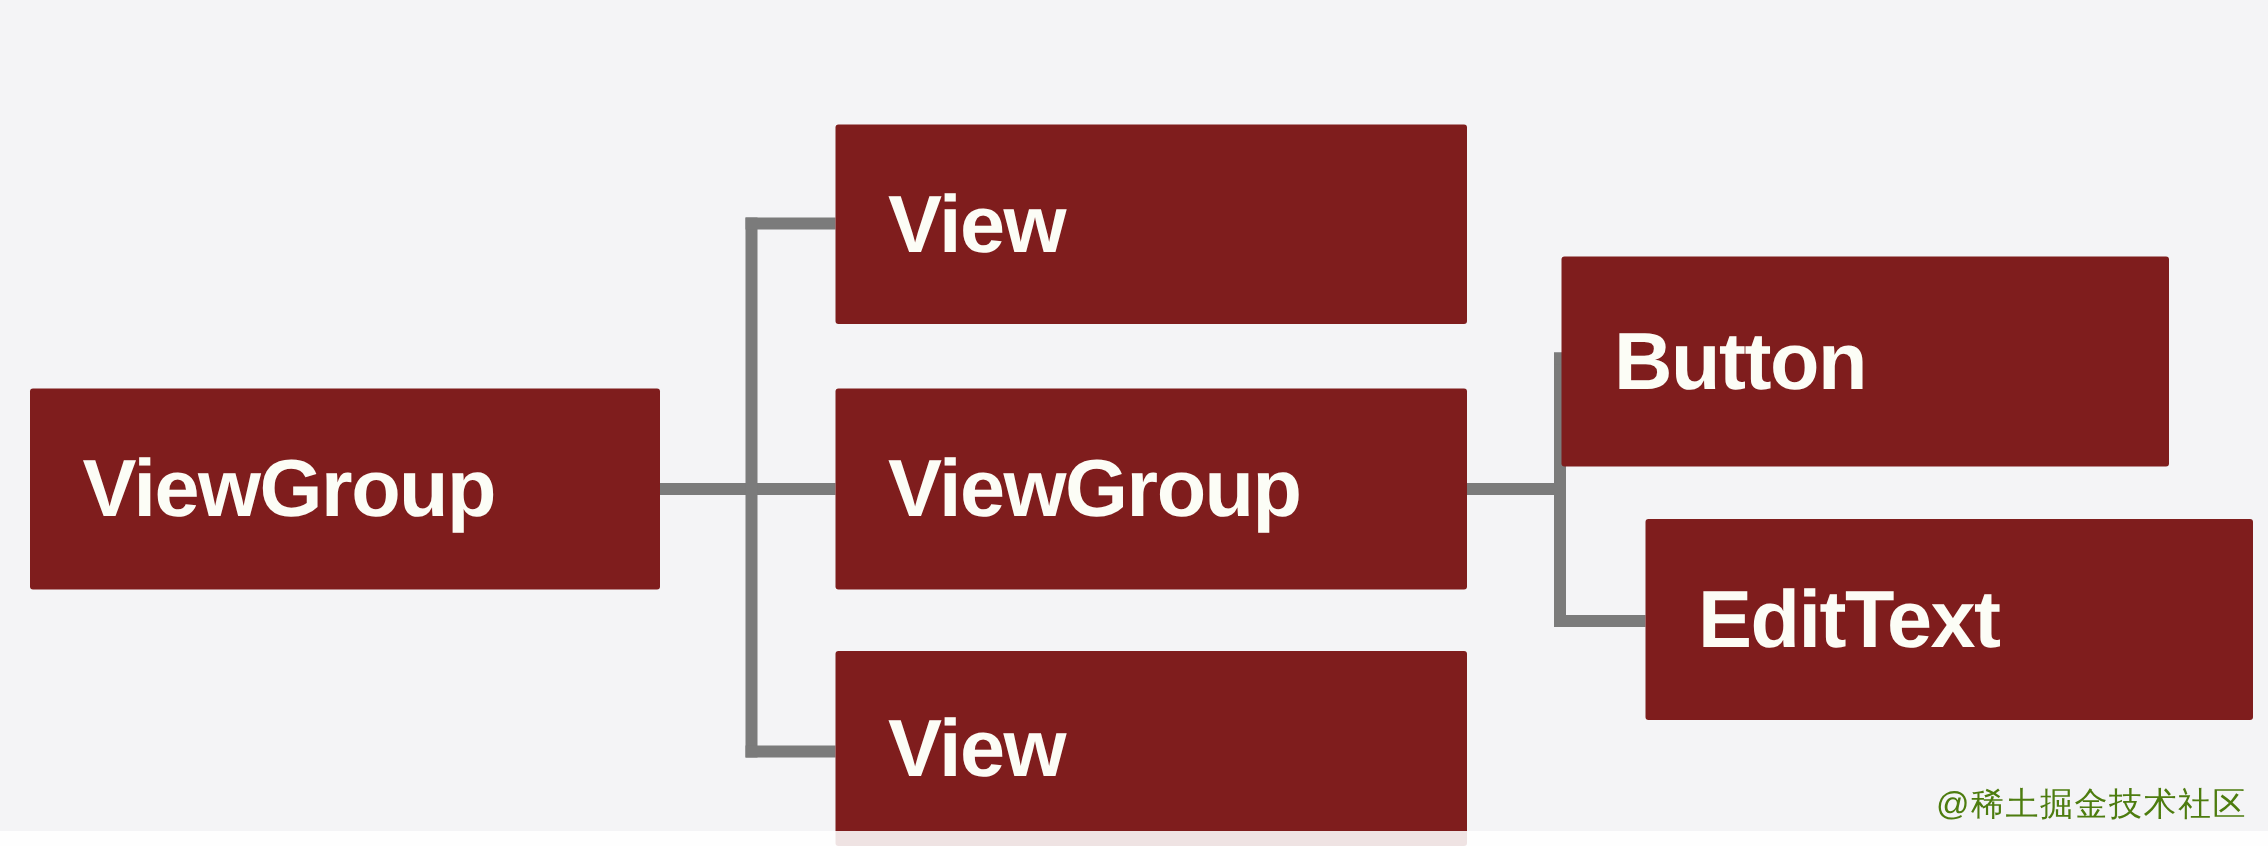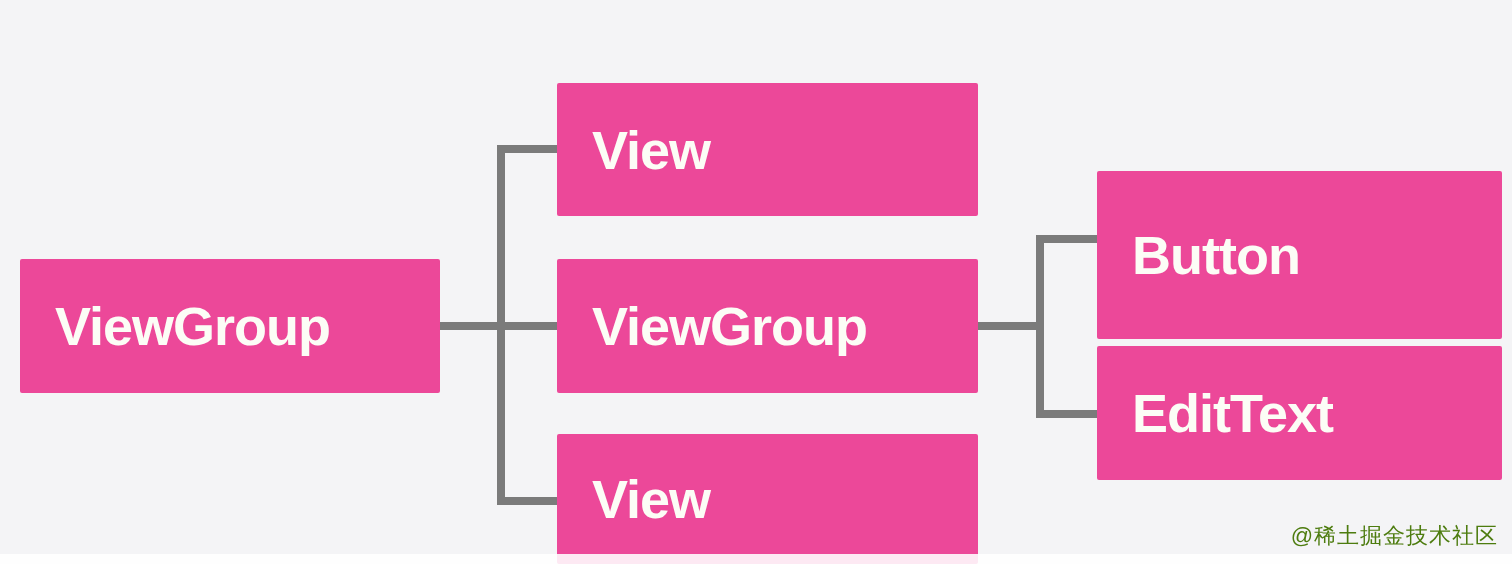--- a/index.html
+++ b/index.html
@@ -10,42 +10,42 @@
   }
   .stage {
     position: relative;
     width: 1512px;
     height: 564px;
     background: #f4f4f6;
     overflow: hidden;
   }
   .node {
     position: absolute;
-    background: #ec4899;
+    background: #7f1d1d;
     border-radius: 2px;
     display: flex;
     align-items: center;
     box-sizing: border-box;
     padding-left: 35px;
     color: #fcfdf6;
     font-size: 54px;
     font-weight: bold;
     letter-spacing: -1px;
     line-height: 1;
   }
   .connector {
     position: absolute;
     background: #7b7b7b;
   }
   
   .n-root          { left: 20px;   top: 259px; width: 420px; height: 134px; }
   .n-view-top      { left: 557px;  top: 83px;  width: 421px; height: 133px; }
   .n-viewgroup-mid { left: 557px;  top: 259px; width: 421px; height: 134px; }
   .n-view-bottom   { left: 557px;  top: 434px; width: 421px; height: 130px; }
-  .n-button        { left: 1097px; top: 171px; width: 405px; height: 168px; }
+  .n-button        { left: 1041px; top: 171px; width: 405px; height: 140px; }
   .n-edittext      { left: 1097px; top: 346px; width: 405px; height: 134px; }
   
   .c-root-h        { left: 440px;  top: 322px; width: 117px; height: 8px; }
   .c-left-v        { left: 497px;  top: 145px; width: 8px;   height: 360px; }
   .c-left-stub-top { left: 497px;  top: 145px; width: 60px;  height: 8px; }
   .c-left-stub-bot { left: 497px;  top: 497px; width: 60px;  height: 8px; }
   .c-mid-h         { left: 978px;  top: 322px; width: 62px;  height: 8px; }
   .c-right-v       { left: 1036px; top: 235px; width: 8px;   height: 183px; }
   .c-right-stub-top{ left: 1036px; top: 235px; width: 61px;  height: 8px; }
   .c-right-stub-bot{ left: 1036px; top: 410px; width: 61px;  height: 8px; }

